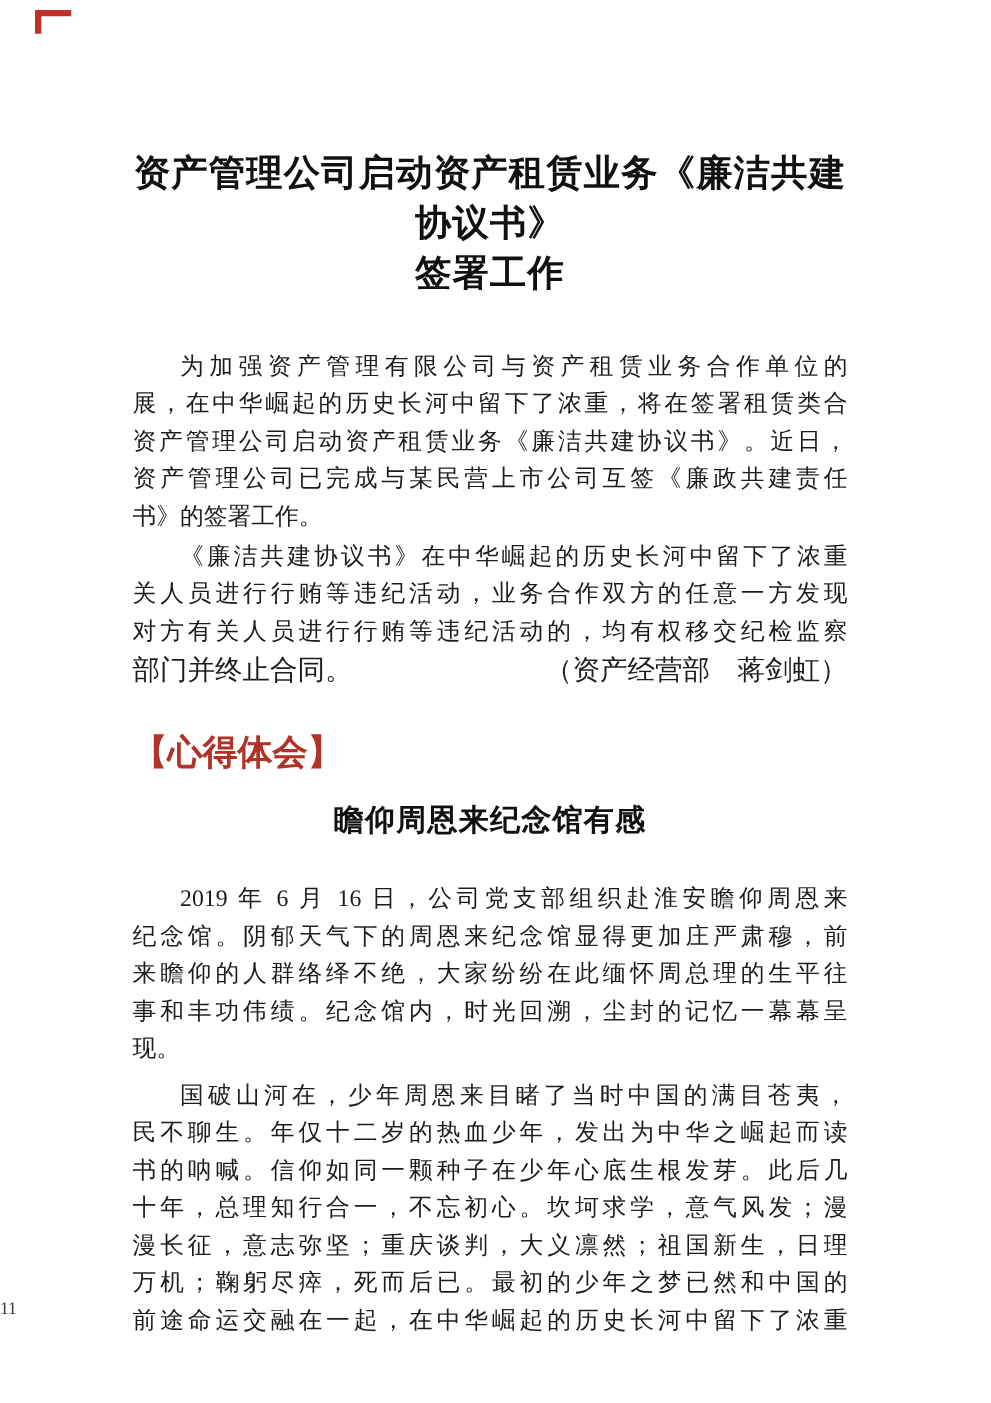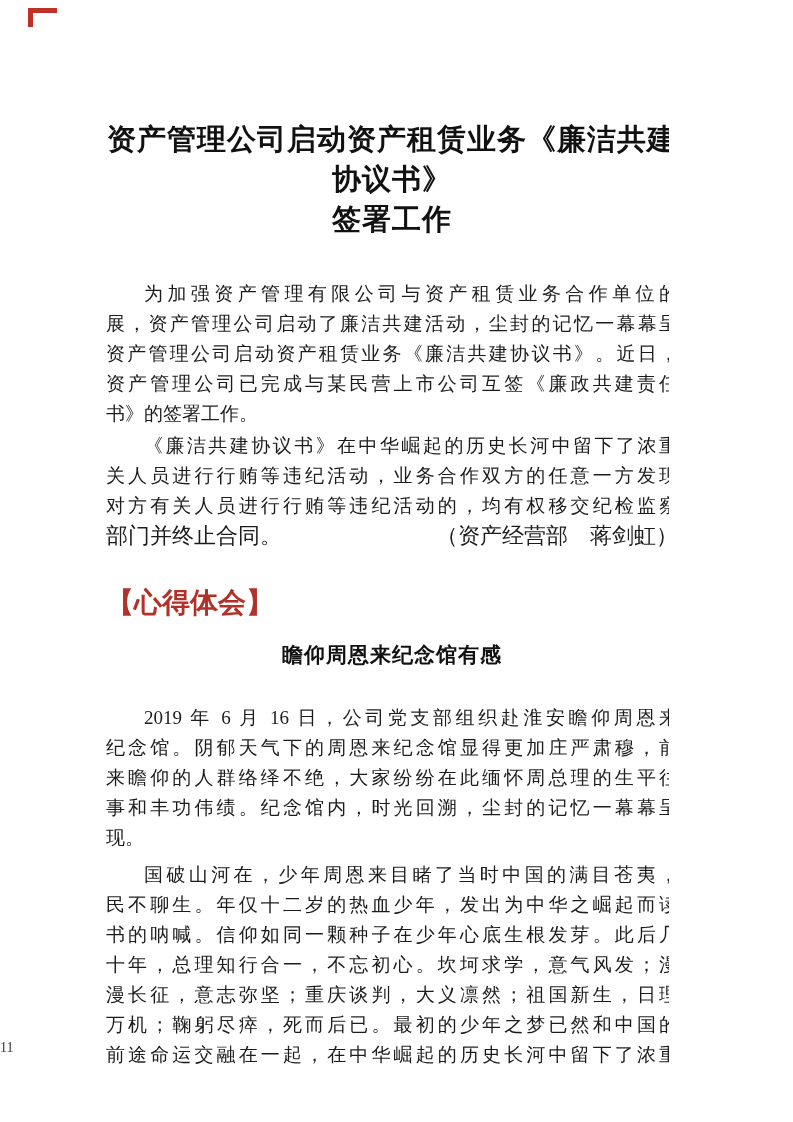--- a/index.html
+++ b/index.html
@@ -4,20 +4,21 @@
 <style>
   html, body { margin: 0; padding: 0; background: #ffffff; }
   .page {
     position: relative;
     width: 669px;
     height: 1122px;
     background: #ffffff;
     overflow: hidden;
     font-family: "Liberation Serif", "DejaVu Serif", serif;
     color: #1c1c1c;
+    padding-left: 16px;
   }
   .corner-mark {
     position: absolute;
     left: 28px;
     top: 8px;
     width: 24px;
     height: 14px;
     border-left: 5px solid #c03028;
     border-top: 5px solid #c03028;
   }
@@ -57,21 +58,21 @@
     line-height: 30px;
   }
   .section-tag {
     margin-top: 36px;
     font-size: 28px;
     font-weight: bold;
     line-height: 32px;
     color: #b03228;
   }
   .sub-title {
-    font-size: 21px;
+    font-size: 24px;
     font-weight: bold;
     line-height: 36px;
     text-align: center;
     letter-spacing: 1px;
     color: #111111;
   }
   .page-number {
     position: absolute;
     top: 1040px;
     left: 0;
@@ -90,21 +91,21 @@
 
   <div class="content">
 
     <h1 class="doc-title">
       <span class="t-line">资产管理公司启动资产租赁业务《廉洁共建协议书》</span>
       <span class="t-line">签署工作</span>
     </h1>
 
     <div class="para para-1">
       <div class="line first">为加强资产管理有限公司与资产租赁业务合作单位的</div>
-      <div class="line">展，资产管理公司启动了廉洁共建活动，尘封的记忆一幕幕呈</div>
+      <div class="line">展，在中华崛起的历史长河中留下了浓重，将在签署租赁类合</div>
       <div class="line">资产管理公司启动资产租赁业务《廉洁共建协议书》。近日，</div>
       <div class="line">资产管理公司已完成与某民营上市公司互签《廉政共建责任</div>
       <div class="line last">书》的签署工作。</div>
     </div>
 
     <div class="para para-2">
       <div class="line first">《廉洁共建协议书》在中华崛起的历史长河中留下了浓重</div>
       <div class="line">关人员进行行贿等违纪活动，业务合作双方的任意一方发现</div>
       <div class="line">对方有关人员进行行贿等违纪活动的，均有权移交纪检监察</div>
       <div class="closing-row">

